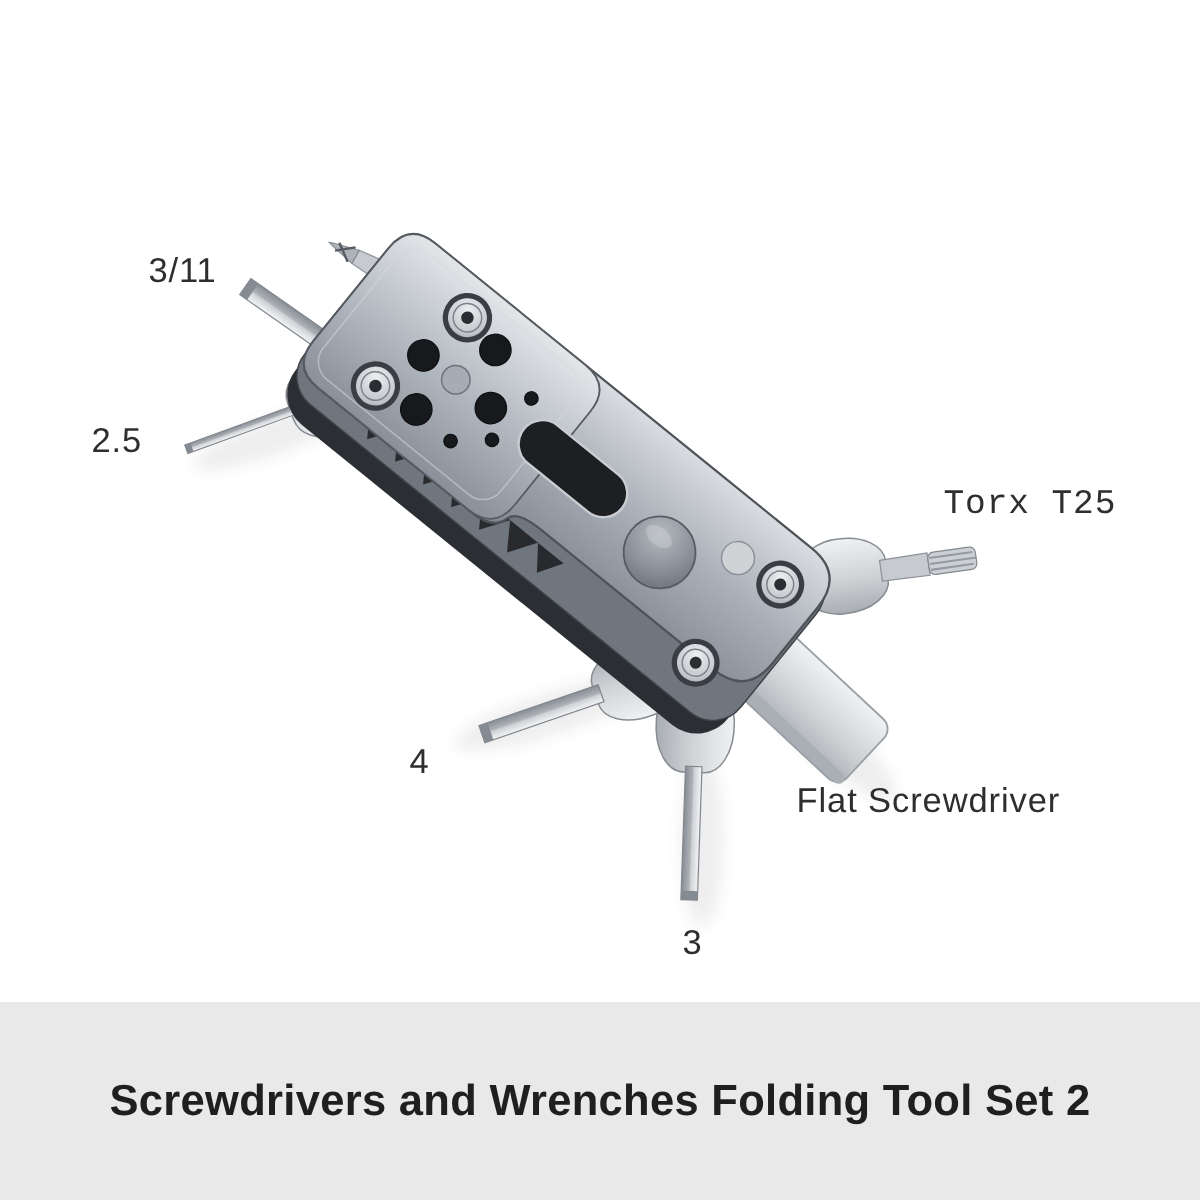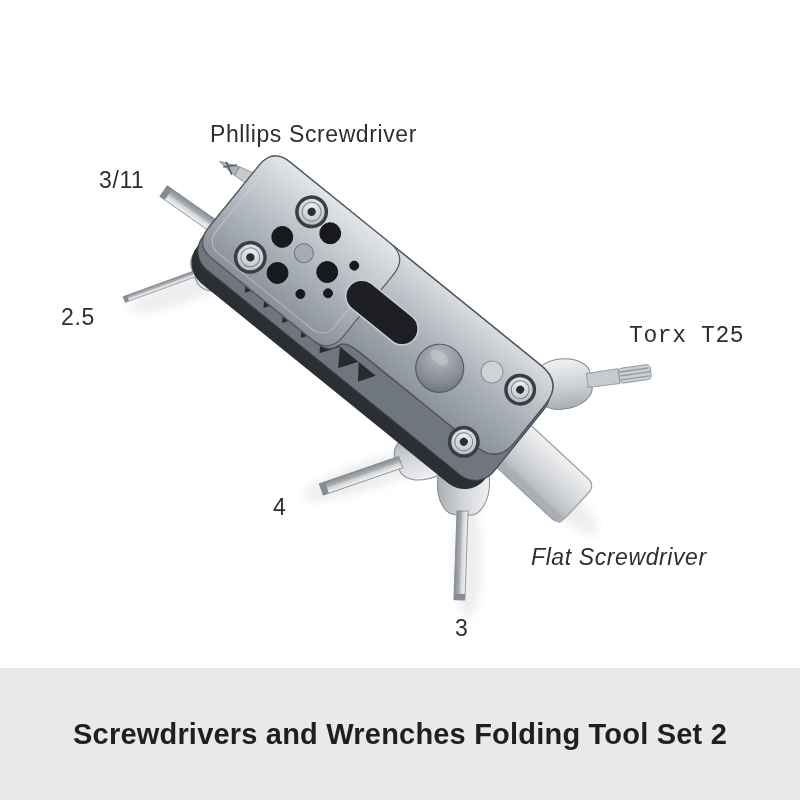--- a/index.html
+++ b/index.html
@@ -21,24 +21,24 @@
     position: absolute;
     font-size: 23px;
     line-height: 1.15;
     color: #2e2e2e;
     letter-spacing: 0.6px;
     white-space: nowrap;
     font-family: "Liberation Sans", sans-serif;
   }
   .lbl-phillips { left: 210px; top: 121px; }
   .lbl-hex316   { left: 99px;  top: 167px; }
-  .lbl-hex25    { left: 61px;  top: 304px; text-align: right; }
+  .lbl-hex25    { left: 61px;  top: 280px; text-align: right; }
   .lbl-torx     { left: 629px; top: 323px; font-family: Liberation Mono, monospace; }
   .lbl-hex4     { left: 273px; top: 494px; }
-  .lbl-flat     { left: 531px; top: 544px; font-style: italic; }
+  .lbl-flat     { left: 531px; top: 520px; }
   .lbl-hex3     { left: 455px; top: 615px; }
   .caption-bar {
     position: absolute;
     left: 0; bottom: 0;
     width: 800px; height: 132px;
     background: #e9e9e9;
     display: flex;
     align-items: center;
     justify-content: center;
   }
@@ -195,21 +195,20 @@
       </g>
       <g transform="translate(248,46)">
         <circle r="16" fill="#3a3e44"></circle>
           <circle r="12.5" fill="url(#gScrew)"></circle>
         <circle r="9" fill="none" stroke="#7c828a" stroke-width="1"></circle>
           <circle r="4" fill="#2a2d31"></circle>
       </g>
     </g>
   </svg>
 
-  <div class="lbl lbl-phillips">Phllips Screwdriver</div>
   <div class="lbl lbl-hex316">3/11</div>
   <div class="lbl lbl-hex25">2.5</div>
   <div class="lbl lbl-torx">Torx T25</div>
   <div class="lbl lbl-hex4">4</div>
   <div class="lbl lbl-flat">Flat Screwdriver</div>
   <div class="lbl lbl-hex3">3</div>
 
   <div class="caption-bar">
     <div class="caption-text">Screwdrivers and Wrenches Folding Tool Set 2</div>
   </div>

